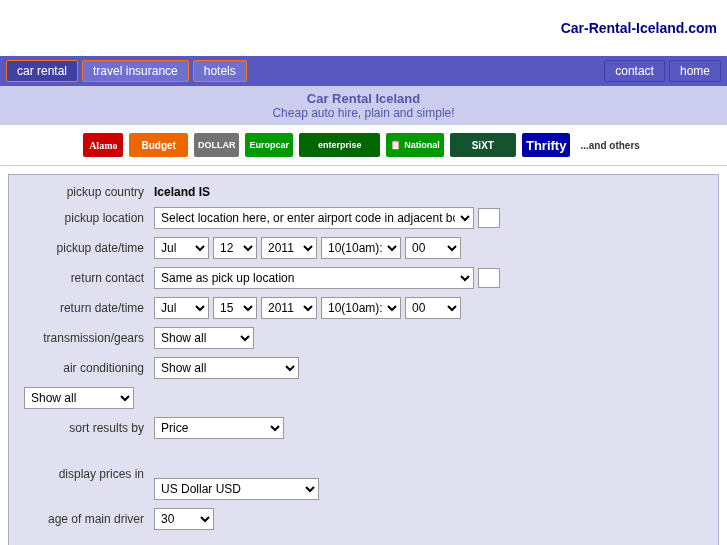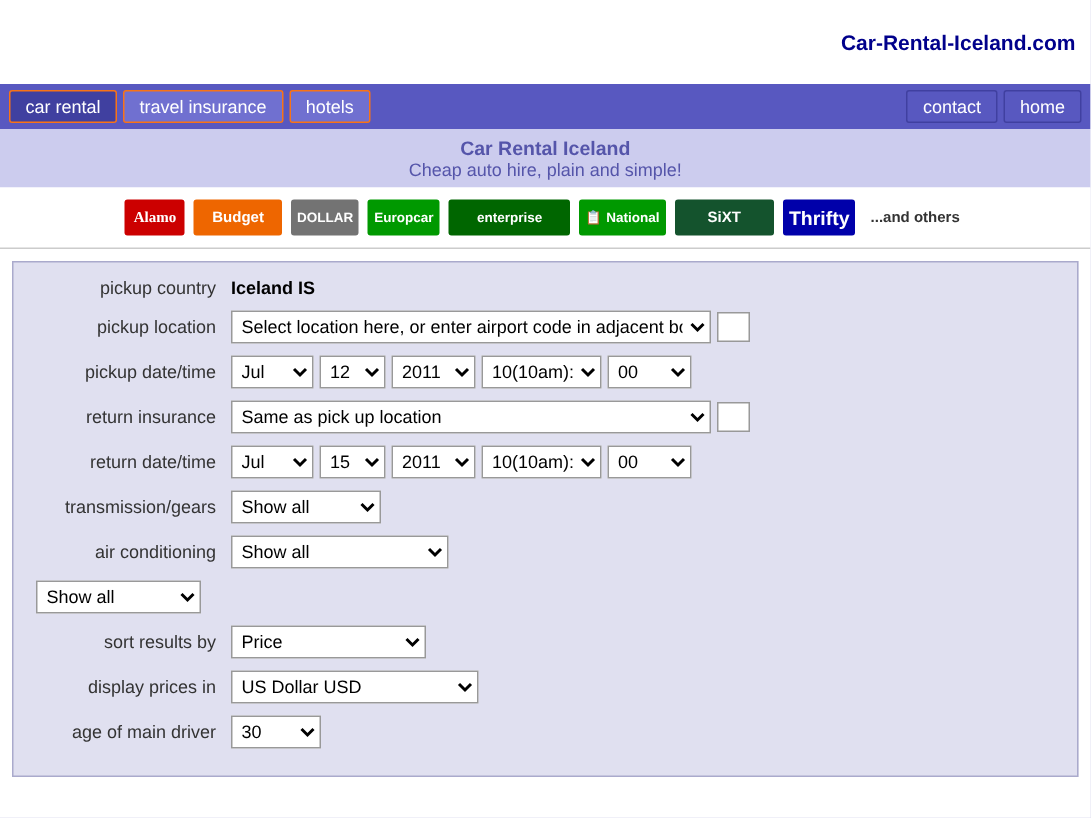--- a/index.html
+++ b/index.html
@@ -150,21 +150,21 @@
     .date-select-min { width: 56px; }
 
     .return-location-select {
       width: 320px;
     }
 
     .transmission-select { width: 100px; }
     .aircon-select { width: 145px; }
     .availability-select { width: 110px; }
     .sort-select { width: 130px; }
-    .currency-select { width: 165px; }
+    .currency-select { width: 165px; margin-top: 31px; }
     .age-select { width: 60px; }
   </style>
 </head>
 <body>
 
 <div class="site-header">
   <span>Car-Rental-Iceland.com</span>
 </div>
 
 <div class="nav-bar">
@@ -227,21 +227,21 @@
       <select class="date-select-hour">
         <option>10(10am):</option>
       </select>
       <select class="date-select-min">
         <option>00</option>
       </select>
     </div>
   </div>
 
   <div class="form-row">
-    <div class="form-label">return insurance</div>
+    <div class="form-label">return contact</div>
     <div class="form-control-area">
       <select class="return-location-select">
         <option>Same as pick up location</option>
       </select>
       <span class="location-box"></span>
     </div>
   </div>
 
   <div class="form-row">
     <div class="form-label">return date/time</div>

